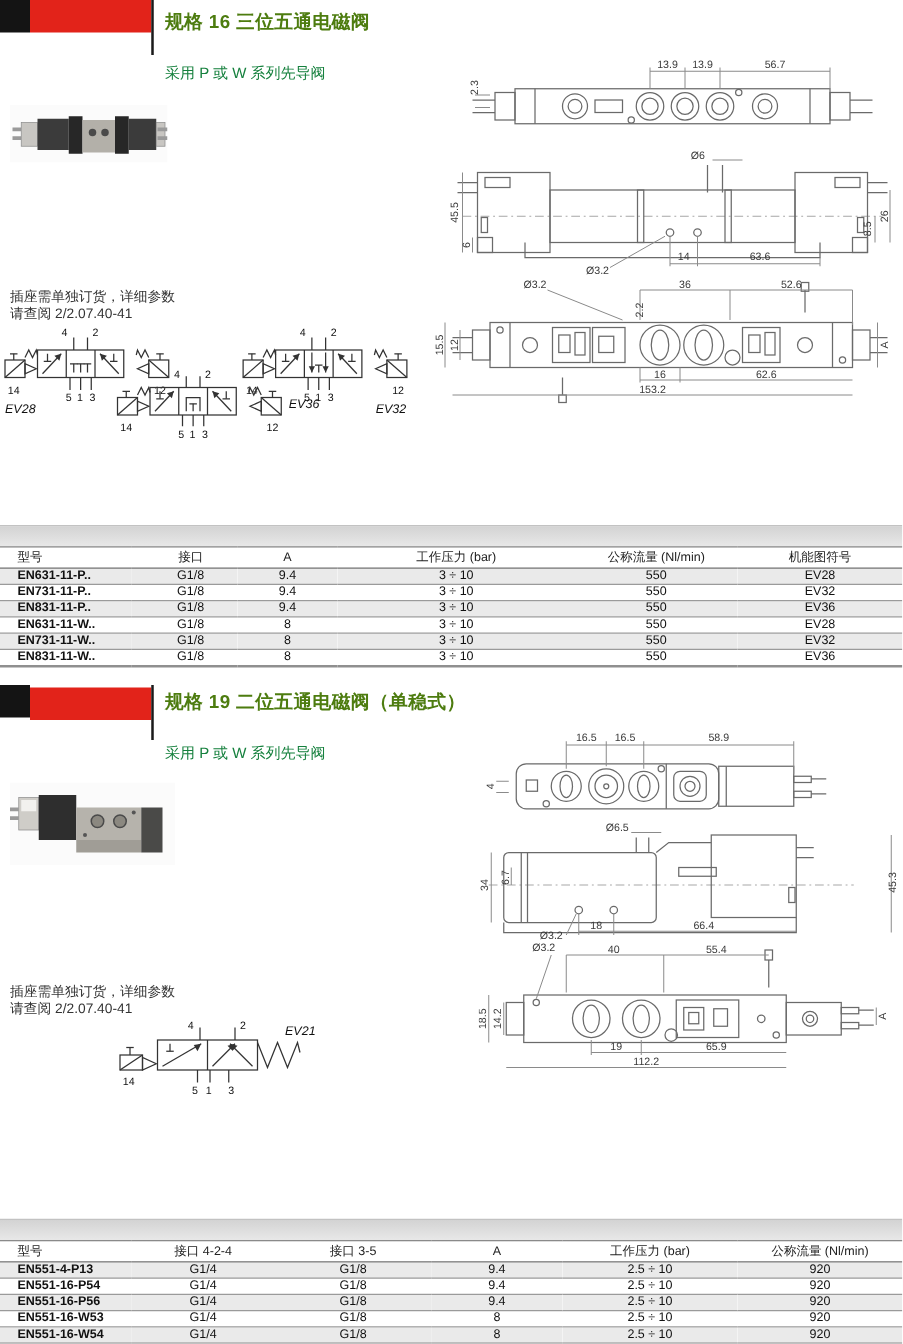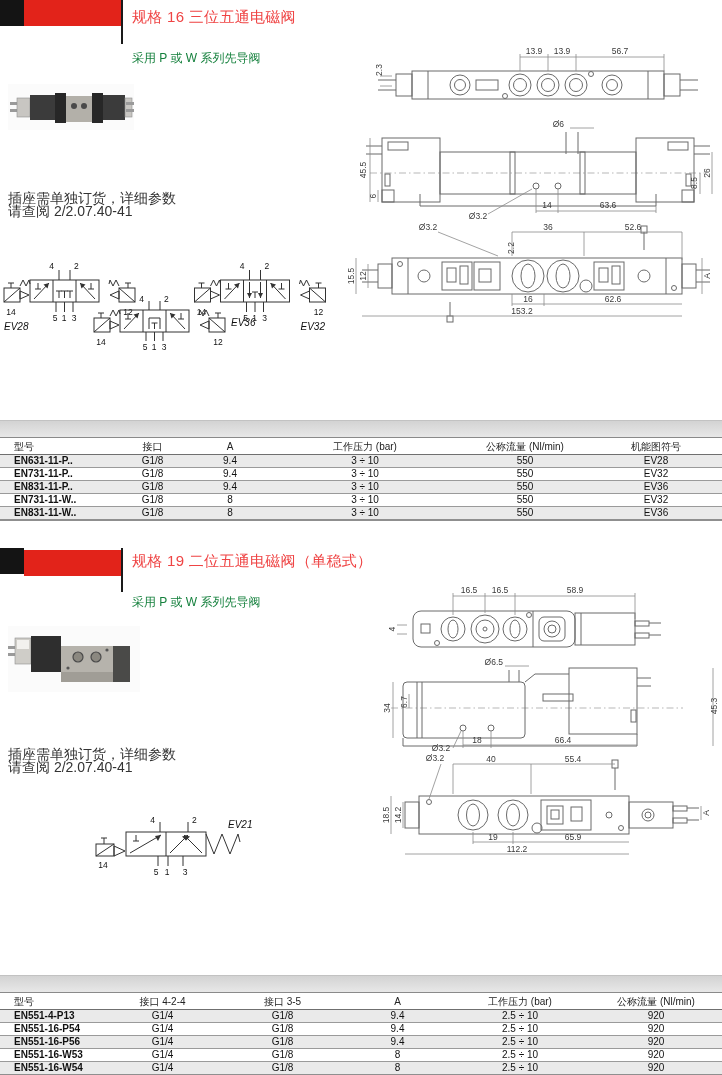--- a/index.html
+++ b/index.html
@@ -2,23 +2,23 @@
 <html><head>
 <meta charset="utf-8">
 <style>
   html,body{margin:0;padding:0;background:#fff;}
   .page{position:relative;width:722px;height:1075px;background:#fff;overflow:hidden;
         font-family:"Liberation Sans",sans-serif;color:#1a1a1a;}
   .abs{position:absolute;}
   .bar-black{background:#141414;}
   .bar-red{background:#e2231a;}
   .vrule{background:#1a1a1a;}
-  .sec-title{font-size:15px;font-weight:normal;color:#ef4444;white-space:nowrap;letter-spacing:.3px;}
+  .sec-title{font-size:15px;font-weight:bold;color:#4d7c0f;white-space:nowrap;letter-spacing:.3px;}
   .subtitle{font-size:12px;color:#15803d;white-space:nowrap;}
-  .note{font-size:14px;color:#333;line-height:13px;}
+  .note{font-size:11px;color:#333;line-height:13px;margin-top:40px;}
   .banner{background:linear-gradient(#d3d3d3,#e9e9e9);border-top:1px solid #c2c2c2;}
   table.spec{border-collapse:collapse;width:722px;table-layout:fixed;}
   table.spec th{font-size:10px;font-weight:normal;color:#222;padding:3px 0 2px;
     border-top:1px solid #8a8a8a;border-bottom:1px solid #6f6f6f;text-align:center;line-height:11px;}
   table.spec td{font-size:10px;color:#111;padding:1px 0;border-top:1px solid #9a9a9a;
     text-align:center;line-height:10px;height:10px;overflow:hidden;white-space:nowrap;}
   table.spec tbody tr:nth-child(odd){background:#eaeaea;}
   table.spec tbody tr:last-child td{border-bottom:2px solid #8f8f8f;}
   table.spec td:first-child{font-weight:bold;}
   table.spec th:first-child,table.spec td:first-child{text-align:left;padding-left:14px;}
@@ -387,20 +387,28 @@
         </tr>
         <tr>
           <td>EN831-11-P..</td>
           <td>G1/8</td>
           <td>9.4</td>
           <td>3 ÷ 10</td>
           <td>550</td>
           <td>EV36</td>
         </tr>
         <tr>
+          <td>EN631-11-W..</td>
+          <td>G1/8</td>
+          <td>8</td>
+          <td>3 ÷ 10</td>
+          <td>550</td>
+          <td>EV28</td>
+        </tr>
+        <tr>
           <td>EN731-11-W..</td>
           <td>G1/8</td>
           <td>8</td>
           <td>3 ÷ 10</td>
           <td>550</td>
           <td>EV32</td>
         </tr>
         <tr>
           <td>EN831-11-W..</td>
           <td>G1/8</td>

